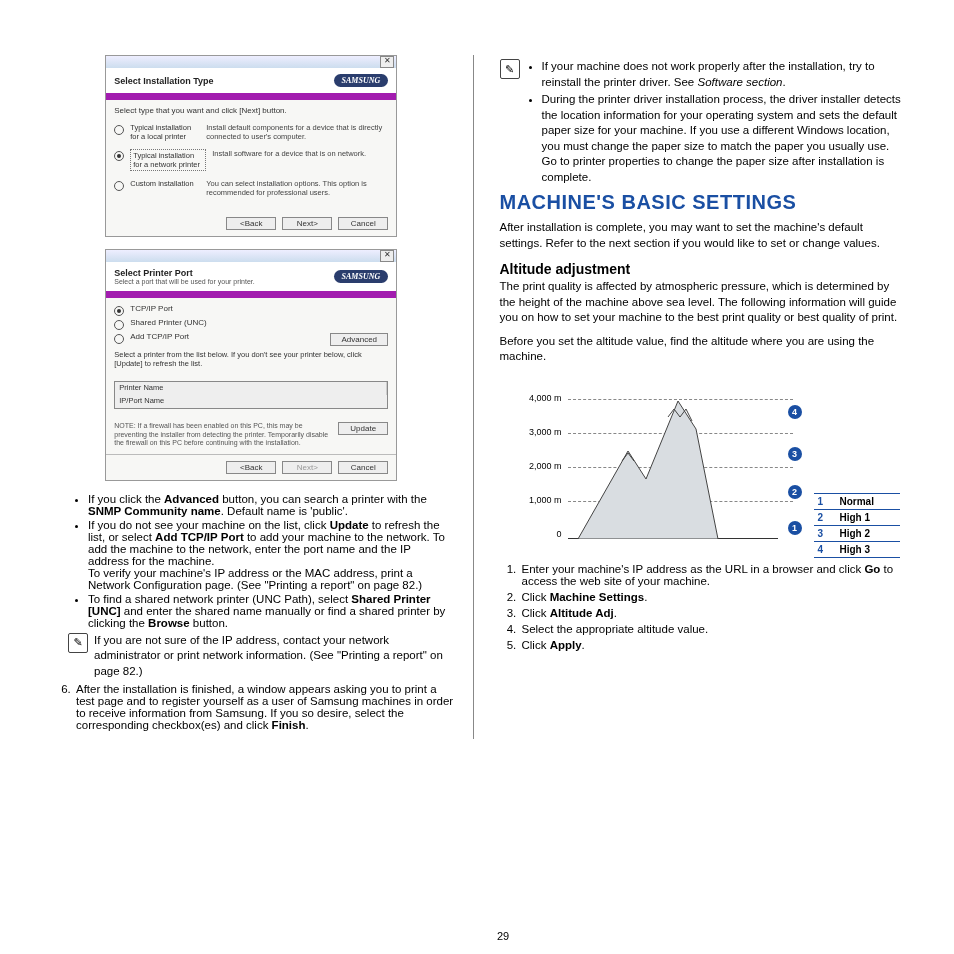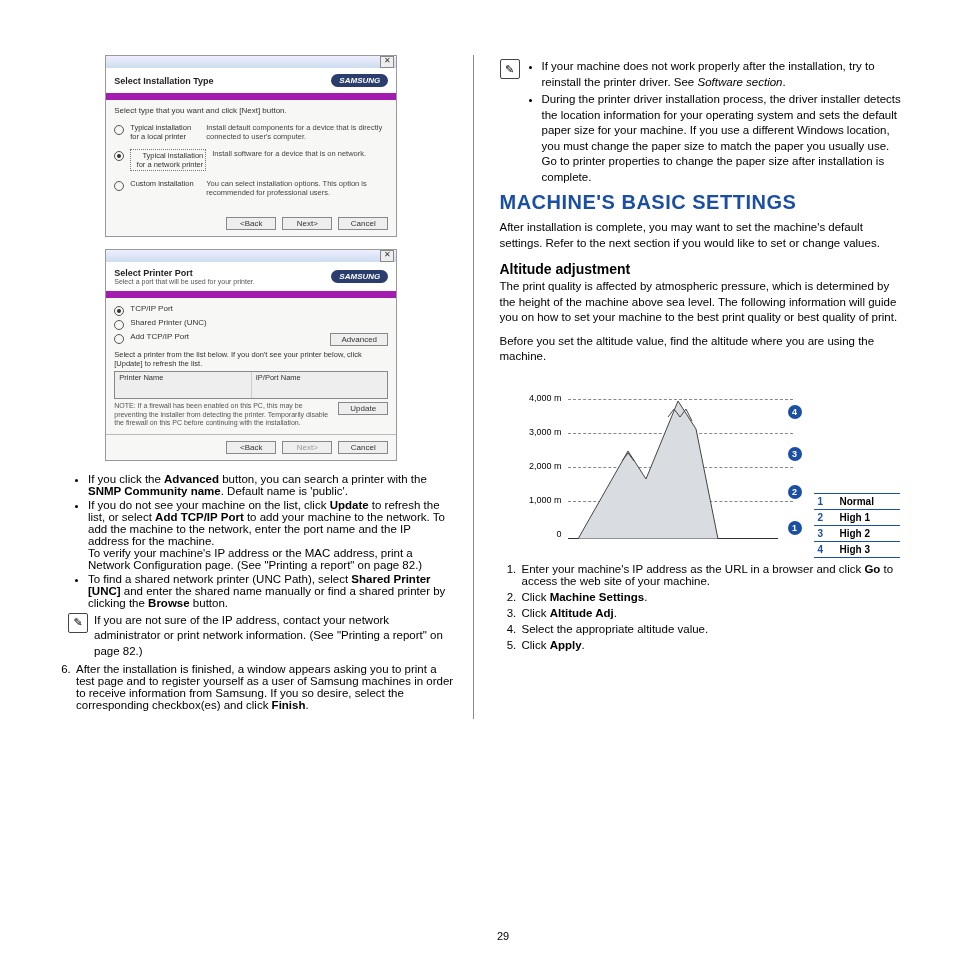--- a/index.html
+++ b/index.html
@@ -58,38 +58,39 @@
     align-items: center;
   }
   .dlg .banner .btitle { font-weight: bold; font-size: 9px; color: #222; }
   .dlg .banner .sub { font-size: 7px; color: #555; display:block; }
   .dlg .brand {
     font-style: italic; font-weight: bold;
     background: #2a3d6d; color: #fff;
     border-radius: 12px;
     padding: 2px 8px;
     font-size: 8px;
+    font-family: Liberation Serif, serif;
   }
   .dlg .body { padding: 6px 8px; }
   .dlg .opt-row { display: flex; align-items: flex-start; gap: 6px; margin-bottom: 8px; }
   .dlg .radio { width: 8px; height: 8px; border: 1px solid #555; border-radius: 50%; margin-top: 2px; flex-shrink:0; display:flex; align-items:center; justify-content:center;}
   .dlg .radio.sel::after { content:""; width:4px; height:4px; background:#333; border-radius:50%; }
   .dlg .opt-label { width: 70px; font-size: 7.5px; line-height: 9px; }
-  .dlg .opt-label.boxed { border:1px dotted #777; padding:1px 2px;text-align:right;}
+  .dlg .opt-label.boxed { border:1px dotted #777; padding:1px 2px;}
   .dlg .opt-desc { flex:1; font-size:7.5px; line-height:9px; color:#444; }
   .dlg .btnrow { display:flex; justify-content:flex-end; gap:6px; padding:6px 8px; }
   .dlg .btnrow.separated { border-top:1px solid #bbb; }
   .dlg .wbtn {
     border:1px solid #888; background:#eee; padding:1px 0;
     width:48px; text-align:center; font-size:8px;
   }
   .dlg .wbtn.disabled { color:#999; }
   .dlg .listbox {
     border:1px solid #888; background:#fff; height:26px;
-    display:flex; margin:3px 0;
+    display:flex; margin:13px 0;flex-direction:column;
   }
   .dlg .listbox .lh { flex:1; border-right:1px solid #ccc; padding:1px 4px; font-size:7.5px; background:#eee;}
   .dlg .listbox .lh:last-child{border-right:none;}
   .dlg .noterow { display:flex; gap:6px; align-items:flex-start; margin-top:3px;}
   .dlg .noterow .ntext{ flex:1; font-size:7px; line-height:8.5px; color:#555;}
   .dlg .groupline{ font-size:7.5px; margin:4px 0 2px 0;}
 
   
   ol.steps { list-style: decimal; padding-left: 26px; margin: 0 0 8px 0; }
   ol.steps > li { margin-bottom: 4px; padding-left: 2px; }

